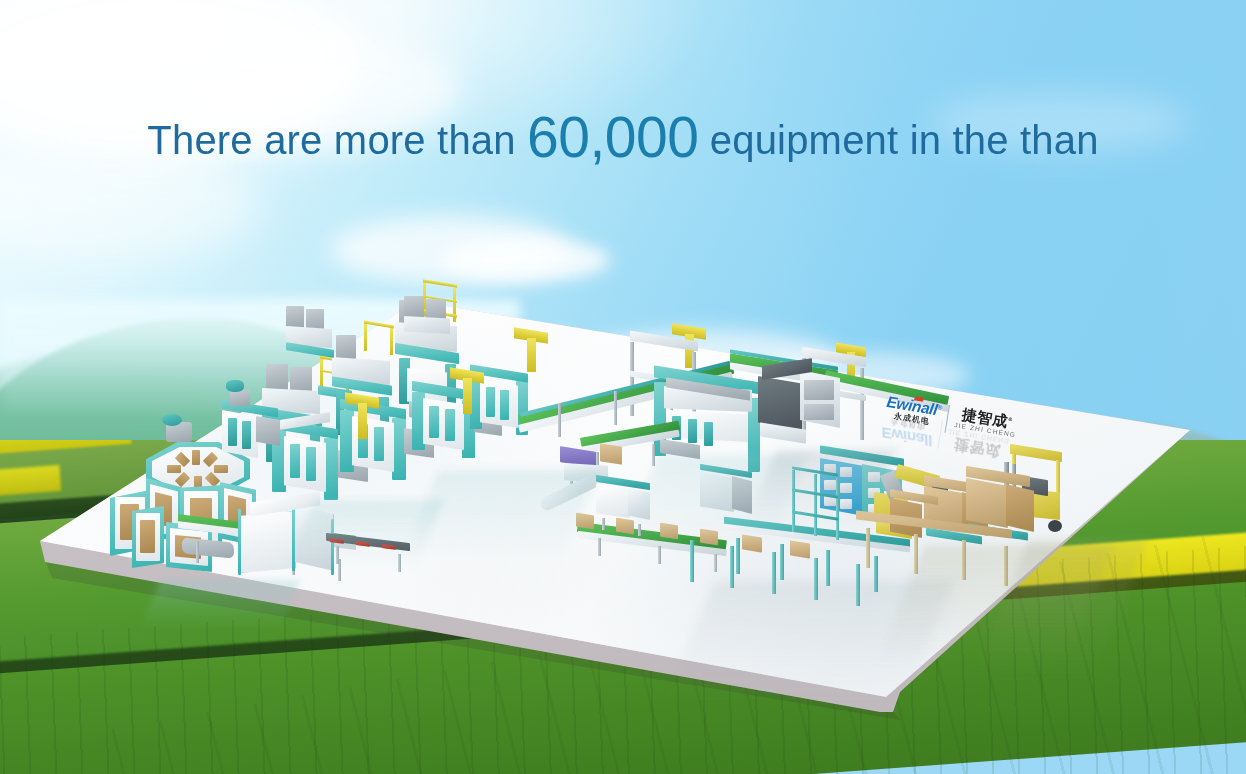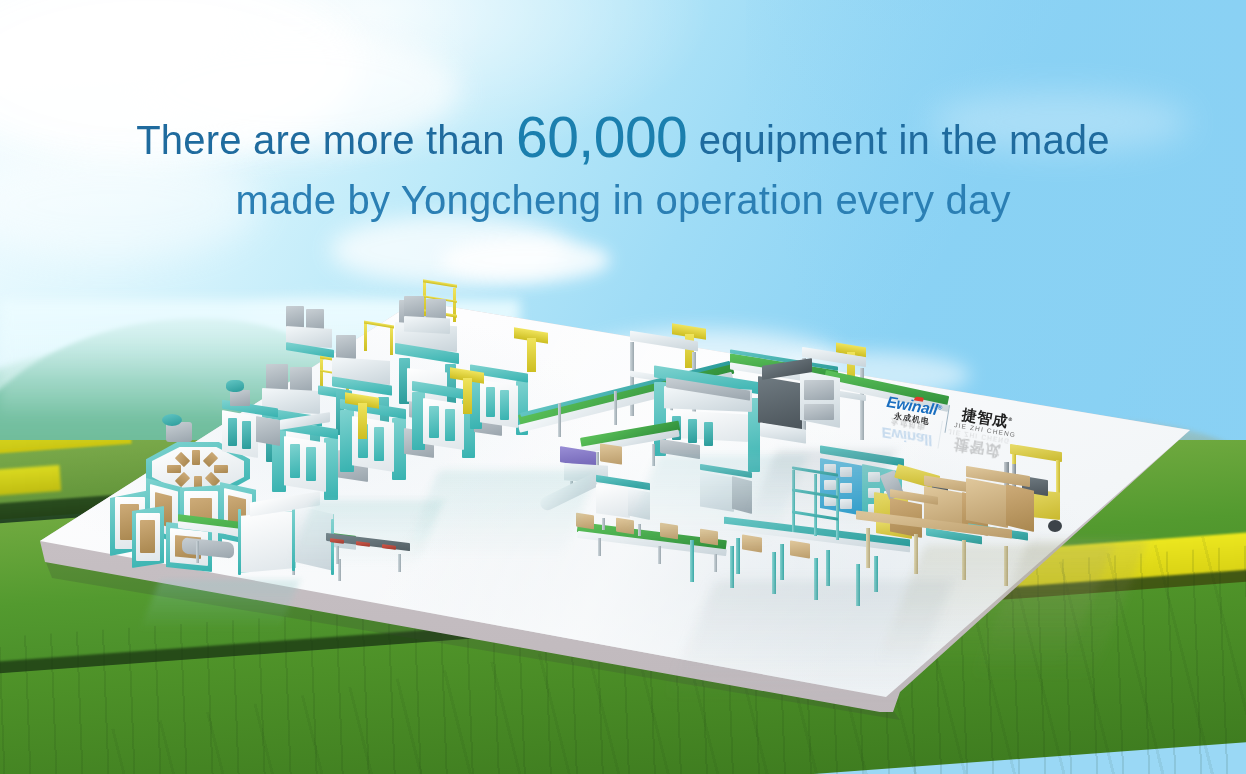--- a/index.html
+++ b/index.html
@@ -693,17 +693,16 @@
       </div>
       <div class="logo-div"></div>
       <div class="logo-col-b">
         <div class="logo-cn-b"><span>捷智成</span></div>
         <div class="logo-cn-c">JIE ZHI CHENG</div>
       </div>
     </div>
   </div>
 
   <div class="headline">
-    <span class="hl-line hl-1"><span>There are more than </span><span class="hl-big">60,000</span><span> equipment in the made</span></span>
-    <span class="hl-line hl-2">made by Yongcheng in operation every day</span>
+    <span class="hl-line hl-1"><span>There are more than </span><span class="hl-big">60,000</span><span> equipment in the than</span></span>
   </div>
 
 </div>
 
 </body></html>

